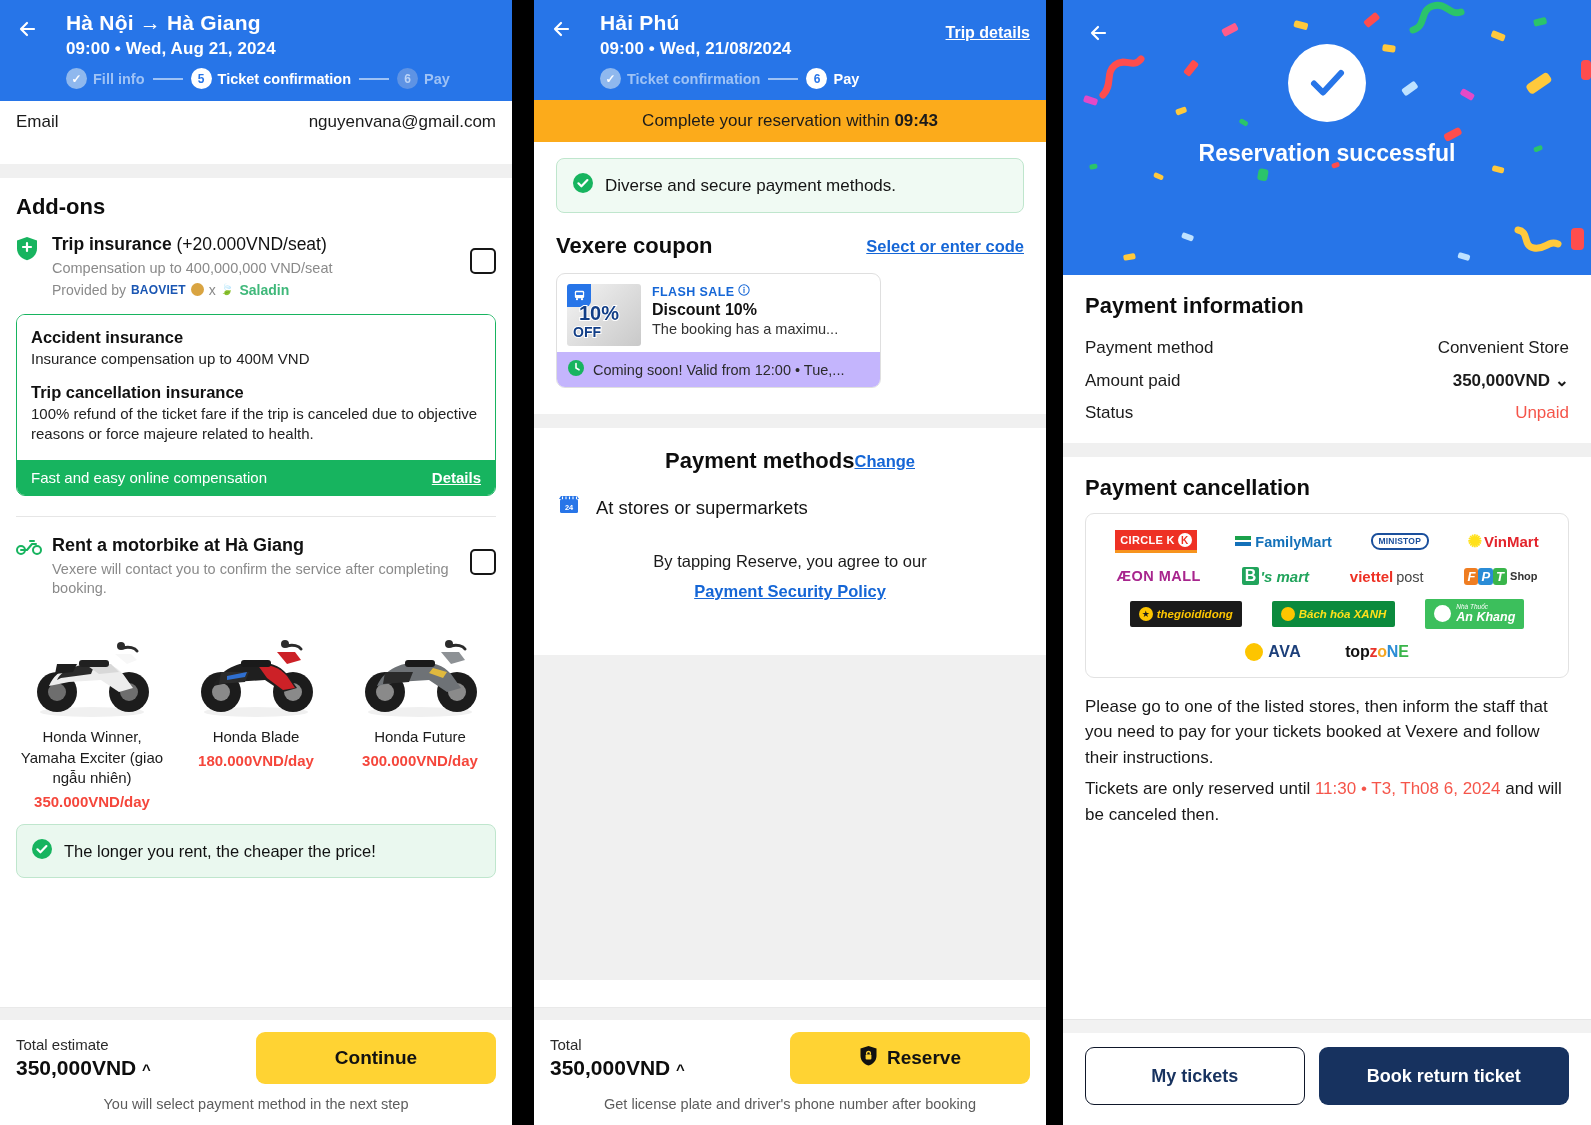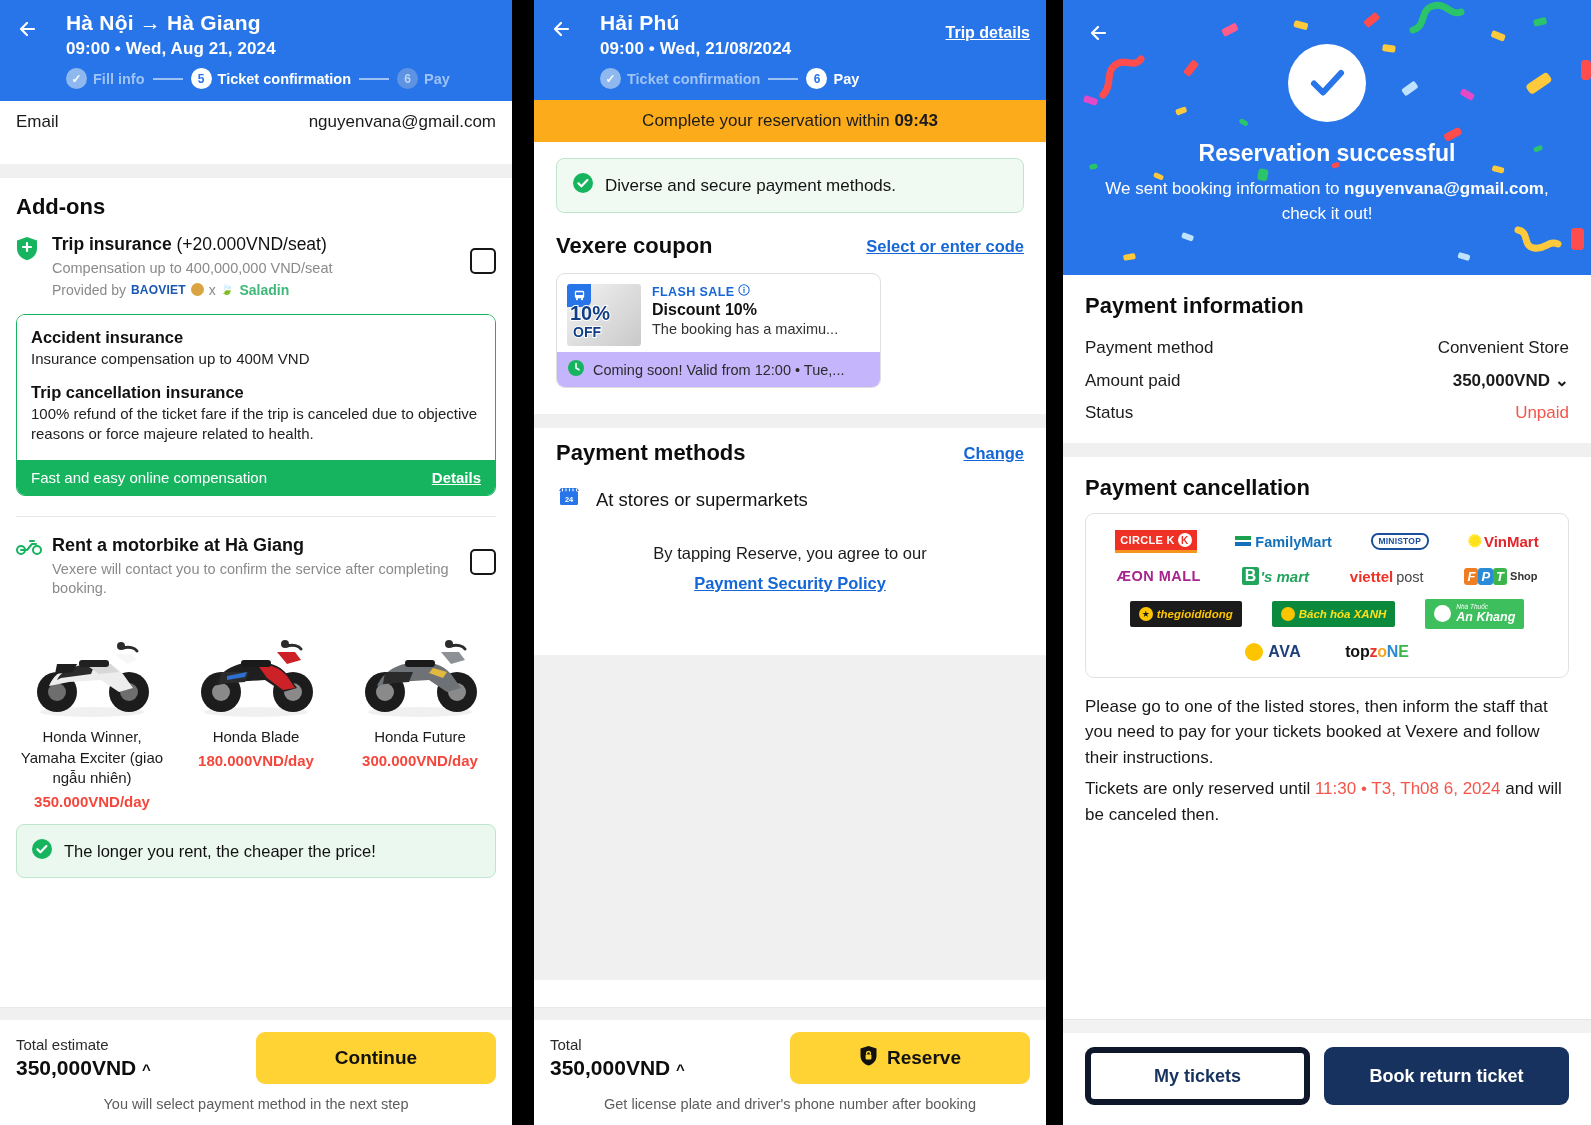--- a/index.html
+++ b/index.html
@@ -94,31 +94,31 @@
               padding: 13px 15px; display: flex; align-items: center; gap: 11px; font-size: 17px; color: #141414; }
   .coupon-head { display: flex; justify-content: space-between; align-items: center; padding: 20px 22px 0 22px; }
   .coupon-head .t { font-size: 22px; font-weight: bold; color: #0d0d0d; }
   .linkblue { color: #1566d6; font-weight: bold; font-size: 16.5px; text-decoration: underline; cursor: pointer; }
   .coupon-card { margin: 14px 22px 0 22px; width: 325px; border: 1px solid #dfdfdf; border-radius: 9px; overflow: hidden; background:#fff;}
   .cc-top { display: flex; padding: 10px 10px 6px 10px; gap: 11px; }
   .cc-thumb { width: 74px; height: 62px; flex-shrink: 0; position: relative; border-radius: 3px; overflow: hidden;
               background: linear-gradient(135deg,#f4f4f4 0%,#dcdcdc 55%,#c9c9c9 100%); }
   .cc-thumb .busbadge { position: absolute; left: 0; top: 0; width: 24px; height: 23px; background: #2775e8;
                         border-bottom-right-radius: 6px; display: flex; align-items: center; justify-content: center; }
-  .cc-thumb .pct { position: absolute; left: 3px; top: 18px; font-size: 20px; font-weight: bold; color: #123e86;
+  .cc-thumb .pct { position: absolute; left: 12px; top: 18px; font-size: 20px; font-weight: bold; color: #123e86;
                    -webkit-text-stroke: 2px #fff; paint-order: stroke fill; }
   .cc-thumb .off { position: absolute; left: 6px; top: 40px; font-size: 14px; font-weight: bold; color: #123e86;
                    -webkit-text-stroke: 2px #fff; paint-order: stroke fill; }
   .cc-info { flex: 1; min-width: 0; }
   .cc-tag { font-size: 12.5px; font-weight: bold; color: #1566d6; letter-spacing: .4px; display:flex; align-items:center; gap:4px; }
   .cc-title { font-size: 16px; font-weight: bold; color: #111; margin-top: 2px; }
   .cc-desc { font-size: 14.5px; color: #333; margin-top: 2px; white-space: nowrap; overflow: hidden; }
   .cc-foot { background: #c4b5fd; display: flex; align-items: center; gap: 8px; padding: 7px 10px; font-size: 14.5px; color: #2b2b2b; }
 
-  .pm-head { display: flex; justify-content: space-between; align-items: center; padding: 12px 22px 0 22px; }
+  .pm-head { display: flex; justify-content: center; align-items: center; padding: 20px 22px 0 22px; }
   .pm-head .t { font-size: 22px; font-weight: bold; color: #0d0d0d; }
   .pm-row { display: flex; align-items: center; gap: 14px; padding: 18px 22px 0 22px; font-size: 18.5px; color: #141414; }
   .agree { text-align: center; font-size: 16.5px; color: #1b1b1b; padding: 26px 20px 0 20px; line-height: 1.55; }
   .grayfill { position: absolute; left: 0; right: 0; background: #f0f0f0; }
 
   
   .succ { background: #2775e8; position: relative; overflow: hidden; padding: 18px 20px 24px 20px; height: 275px; }
   .succ .bk { top: 18px; left: 22px; }
   .succ-check { width: 78px; height: 78px; border-radius: 50%; background: #fff; margin: 26px auto 0 auto;
                 display: flex; align-items: center; justify-content: center; position: relative; z-index: 2;}
@@ -140,21 +140,21 @@
   .logo-row:last-child { margin-bottom: 2px; }
 
   .instr { font-size: 17px; color: #181818; line-height: 1.5; padding: 16px 22px 0 22px; }
   .notice-h { font-size: 17px; font-weight: bold; color: #111; padding: 16px 22px 0 22px; }
   .notice-p { font-size: 17px; color: #181818; line-height: 1.5; padding: 6px 22px 0 22px; }
   .notice-p .red { color: #f5554a; }
 
   .p3foot { position: absolute; left: 0; right: 0; bottom: 0; background: #fff; }
   .p3foot .topline { height: 14px; background: #f2f2f2; border-top: 1px solid #e6e6e6; }
   .p3btns { display: flex; gap: 14px; padding: 14px 22px 20px 22px; }
-  .btn-out { flex: 1; height: 58px; border: 6px solid #0f172a; border-radius: 9px; background: #fff;
+  .btn-out { flex: 1; height: 58px; border: 1px solid #0f172a; border-radius: 9px; background: #fff;
              font-size: 18px; font-weight: bold; color: #17325f; cursor: pointer; font-family: "Liberation Sans", sans-serif; }
   .btn-solid { flex: 1.15; height: 58px; border: none; border-radius: 9px; background: #17325f;
                font-size: 18px; font-weight: bold; color: #fff; cursor: pointer; font-family: "Liberation Sans", sans-serif; }
 
   
   .lg { display: flex; align-items: center; justify-content: center; }
   .lg-circlek { background: #ee3124; color: #fff; font-weight: bold; font-size: 11px; letter-spacing: .3px;
                 padding: 3px 5px; border-bottom: 3px solid #f7941e; display: flex; align-items: center; gap: 3px; }
   .lg-circlek .kk { width: 14px; height: 14px; border-radius: 50%; background: #fff; color: #ee3124;
                     font-size: 10px; display: flex; align-items: center; justify-content: center; font-weight: bold; }
@@ -566,23 +566,20 @@
         <svg width="30" height="30" viewBox="0 0 30 30">
             <path d="M20 15H7M7 15l6-6M7 15l6 6" stroke="#fff" stroke-width="2.2" fill="none" stroke-linecap="round" stroke-linejoin="round"></path>
           </svg>
       </div>
       <div class="succ-check">
         <svg width="50" height="50" viewBox="0 0 50 50">
             <path d="M12 25.5l9 9L39 15" stroke="#2775e8" stroke-width="6" fill="none" stroke-linecap="round" stroke-linejoin="round"></path>
           </svg>
       </div>
       <div class="succ-title">Reservation successful</div>
-      <div class="succ-sub">
-        <span>We sent booking information to </span><b>nguyenvana@gmail.com</b><span>, check it out!</span>
-      </div>
     </div>
 
     <div class="sect2">
       <div class="h2">Payment information</div>
       <div class="kv3">
         <span class="k">Payment method</span>
         <span class="v">Convenient Store</span>
       </div>
       <div class="kv3">
         <span class="k">Amount paid</span>

